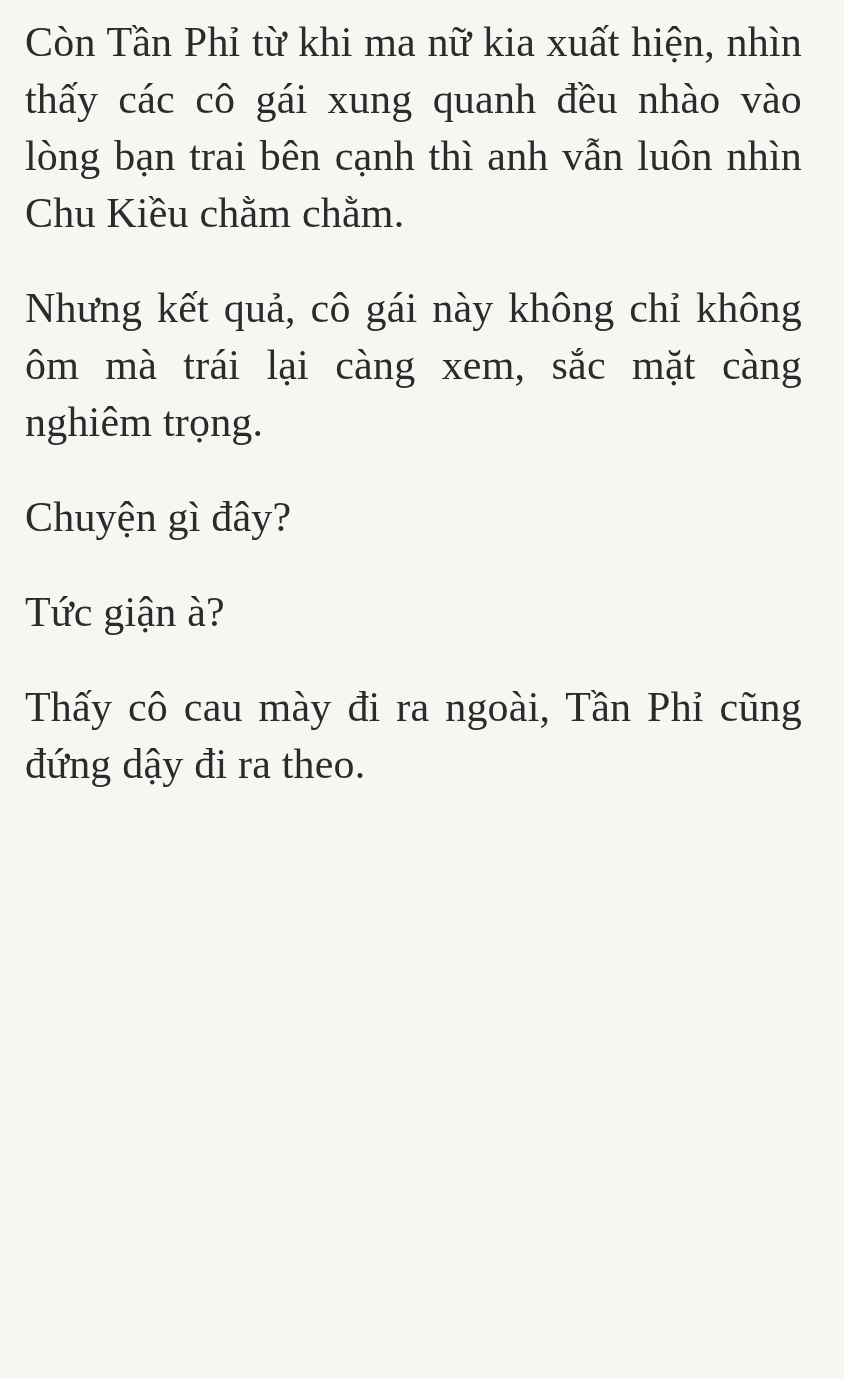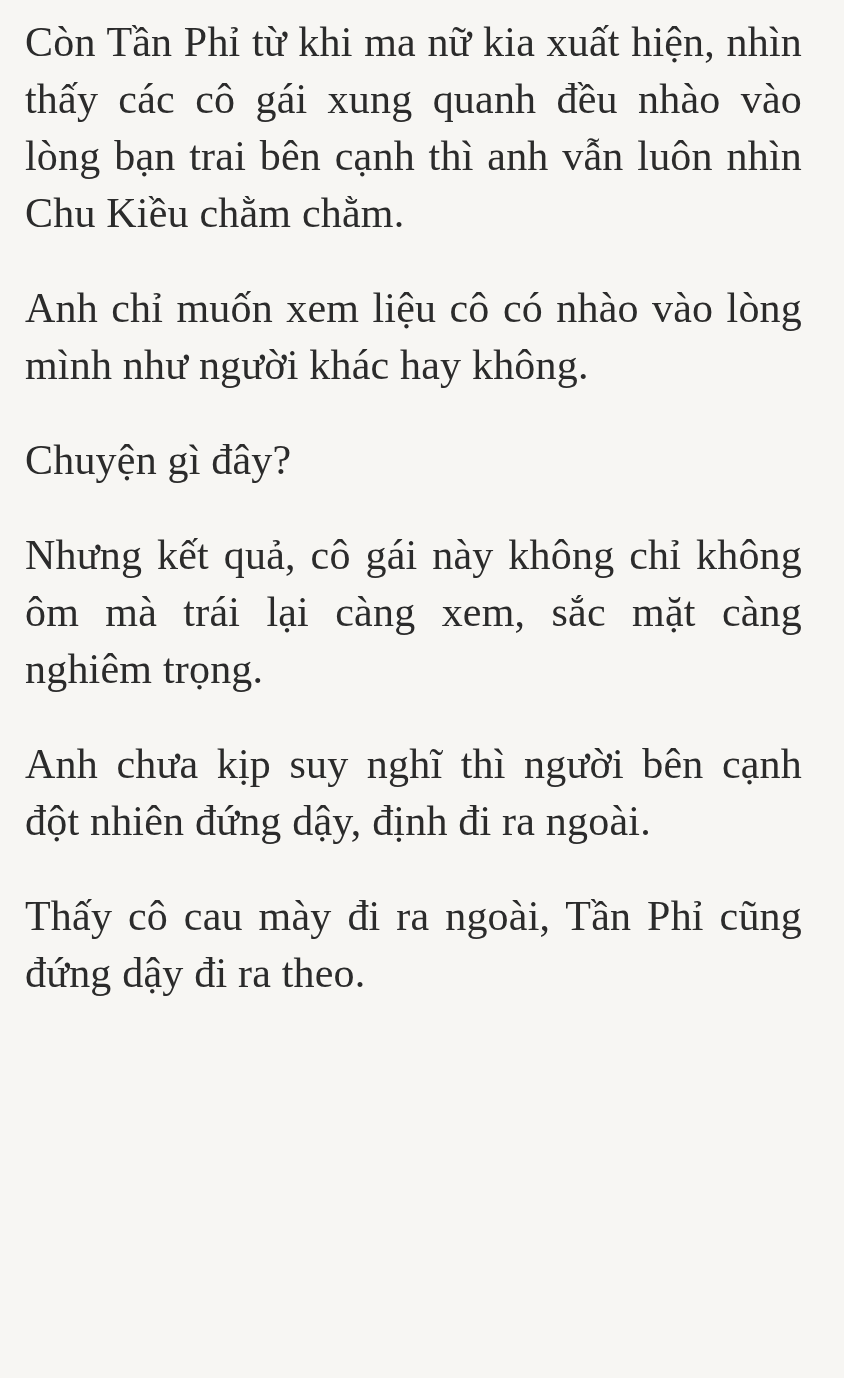--- a/index.html
+++ b/index.html
@@ -32,19 +32,18 @@
     text-justify: inter-word;
     letter-spacing: 0.2px;
   }
 </style>
 </head>
 <body>
 
 <div class="reader-page">
   <div class="reading-content">
     <p>Còn Tần Phỉ từ khi ma nữ kia xuất hiện, nhìn thấy các cô gái xung quanh đều nhào vào lòng bạn trai bên cạnh thì anh vẫn luôn nhìn Chu Kiều chằm chằm.</p>
-    <p>Anh chỉ muốn xem liệu cô có nhào vào lòng mình như người khác hay không.</p>
+    <p>Nhưng kết quả, cô gái này không chỉ không ôm mà trái lại càng xem, sắc mặt càng nghiêm trọng.</p>
     <p>Chuyện gì đây?</p>
-    <p>Nhưng kết quả, cô gái này không chỉ không ôm mà trái lại càng xem, sắc mặt càng nghiêm trọng.</p>
-    <p>Anh chưa kịp suy nghĩ thì người bên cạnh đột nhiên đứng dậy, định đi ra ngoài.</p>
+    <p>Tức giận à?</p>
     <p>Thấy cô cau mày đi ra ngoài, Tần Phỉ cũng đứng dậy đi ra theo.</p>
   </div>
 </div>
 
 </body></html>

